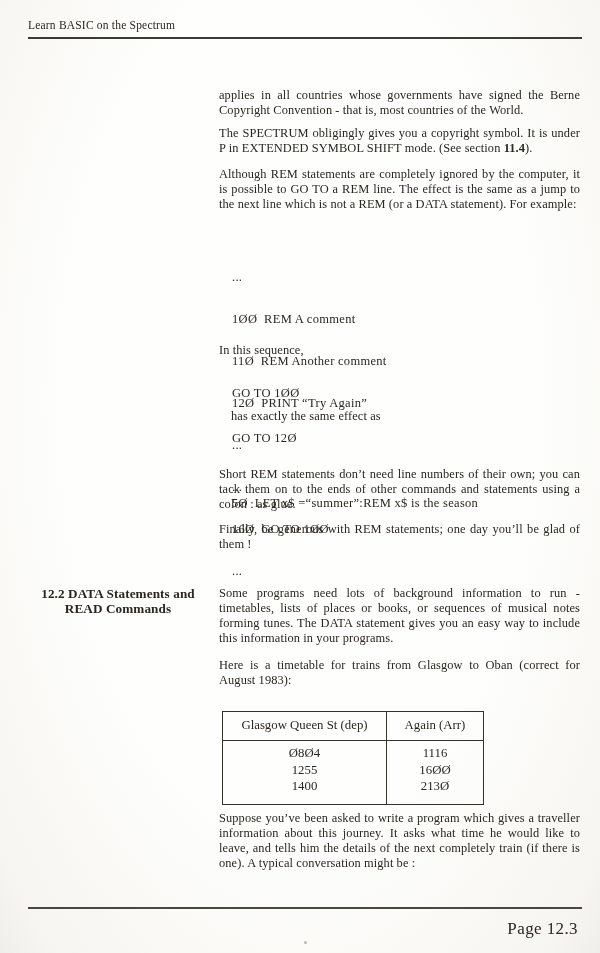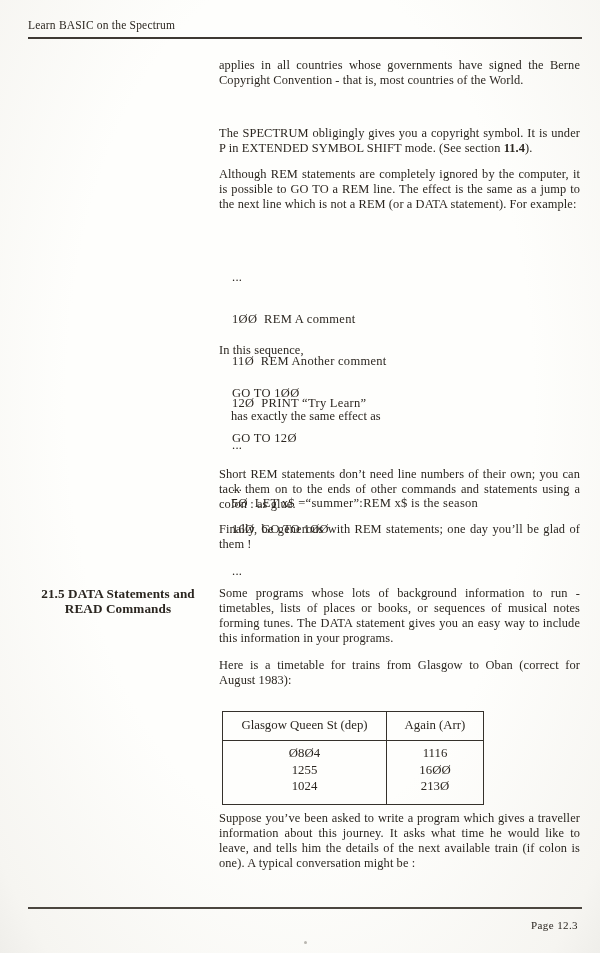--- a/index.html
+++ b/index.html
@@ -38,86 +38,86 @@
     font-size:12.8px;
     background:transparent;
   }
   .tt-row{display:grid;grid-template-columns:164px 1fr;}
   .tt-cell{text-align:center;}
   .tt-head .tt-cell{padding:6px 0 7px 0;}
   .tt-head{border-bottom:1.5px solid #35312b;}
   .tt-body .tt-cell{padding:4px 0 9px 0;line-height:16.5px;}
   .tt-col-divider-cell{border-right:1.5px solid #35312b;}
   .foot-rule{left:28px;top:907px;width:554px;height:2px;background:#4b463f;}
-  .page-number{right:22px;top:919px;font-size:11px;letter-spacing:.4px;}
+  .page-number{right:22px;top:919px;font-size:17px;letter-spacing:.4px;}
   .speck{left:304px;top:941px;width:3px;height:3px;background:#b9b6b0;border-radius:50%;}
 </style>
 </head>
 <body>
 
 <div class="page">
 
   <div class="abs running-head">Learn BASIC on the Spectrum</div>
   <div class="abs head-rule"></div>
 
-  <div class="abs body-text" style="top:58px;">applies in all countries whose governments have signed the Berne Copyright Convention - that is, most countries of the World.</div>
+  <div class="abs body-text" style="top:88px;">applies in all countries whose governments have signed the Berne Copyright Convention - that is, most countries of the World.</div>
 
   <div class="abs body-text" style="top:126px;"><span>The SPECTRUM obligingly gives you a copyright symbol. It is under P in EXTENDED SYMBOL SHIFT mode. (See section </span><span class="bold">11.4</span><span>).</span></div>
 
   <div class="abs body-text" style="top:167px;">Although REM statements are completely ignored by the computer, it is possible to GO TO a REM line. The effect is the same as a jump to the next line which is not a REM (or a DATA statement). For example:</div>
 
   <div class="abs code" style="top:242px;">
     <div class="code-line">...</div>
     <div class="code-line">1ØØ  REM A comment</div>
     <div class="code-line">11Ø  REM Another comment</div>
-    <div class="code-line">12Ø  PRINT “Try Learn”</div>
+    <div class="code-line">12Ø  PRINT “Try Again”</div>
     <div class="code-line">...</div>
     <div class="code-line">...</div>
     <div class="code-line">16Ø  GO TO 1ØØ</div>
     <div class="code-line">...</div>
   </div>
 
   <div class="abs body-text" style="top:343px;text-align:left;">In this sequence,</div>
   <div class="abs code" style="top:386px;">GO TO 1ØØ</div>
   <div class="abs body-text" style="top:409px;text-align:left;margin-left:12px;">has exactly the same effect as</div>
   <div class="abs code" style="top:431px;">GO TO 12Ø</div>
 
   <div class="abs body-text" style="top:451px;margin-top:16px;">Short REM statements don’t need line numbers of their own; you can tack them on to the ends of other commands and statements using a colon : as glue.</div>
 
   <div class="abs code" style="top:496px;">5Ø  LET x$ =“summer”:REM x$ is the season</div>
 
   <div class="abs body-text" style="top:522px;">Finally, be generous with REM statements; one day you’ll be glad of them !</div>
 
   <div class="abs section-heading">
-    <div>21.5 DATA Statements and</div>
+    <div>12.2 DATA Statements and</div>
     <div>READ Commands</div>
   </div>
 
-  <div class="abs body-text" style="top:586px;">Some programs whose lots of background information to run - timetables, lists of places or books, or sequences of musical notes forming tunes. The DATA statement gives you an easy way to include this information in your programs.</div>
+  <div class="abs body-text" style="top:586px;">Some programs need lots of background information to run - timetables, lists of places or books, or sequences of musical notes forming tunes. The DATA statement gives you an easy way to include this information in your programs.</div>
 
   <div class="abs body-text" style="top:658px;">Here is a timetable for trains from Glasgow to Oban (correct for August 1983):</div>
 
   <div class="abs tt">
     <div class="tt-row tt-head">
       <div class="tt-cell tt-col-divider-cell">Glasgow Queen St (dep)</div>
       <div class="tt-cell">Again (Arr)</div>
     </div>
     <div class="tt-row tt-body">
       <div class="tt-cell tt-col-divider-cell">
         <div>Ø8Ø4</div>
         <div>1255</div>
-        <div>1024</div>
+        <div>1400</div>
       </div>
       <div class="tt-cell">
         <div>1116</div>
         <div>16ØØ</div>
         <div>213Ø</div>
       </div>
     </div>
   </div>
 
-  <div class="abs body-text" style="top:811px;">Suppose you’ve been asked to write a program which gives a traveller information about this journey. It asks what time he would like to leave, and tells him the details of the next available train (if colon is one). A typical conversation might be :</div>
+  <div class="abs body-text" style="top:811px;">Suppose you’ve been asked to write a program which gives a traveller information about this journey. It asks what time he would like to leave, and tells him the details of the next completely train (if there is one). A typical conversation might be :</div>
 
   <div class="abs foot-rule"></div>
   <div class="abs page-number">Page 12.3</div>
   <div class="abs speck"></div>
 
 </div>
 
 </body></html>

